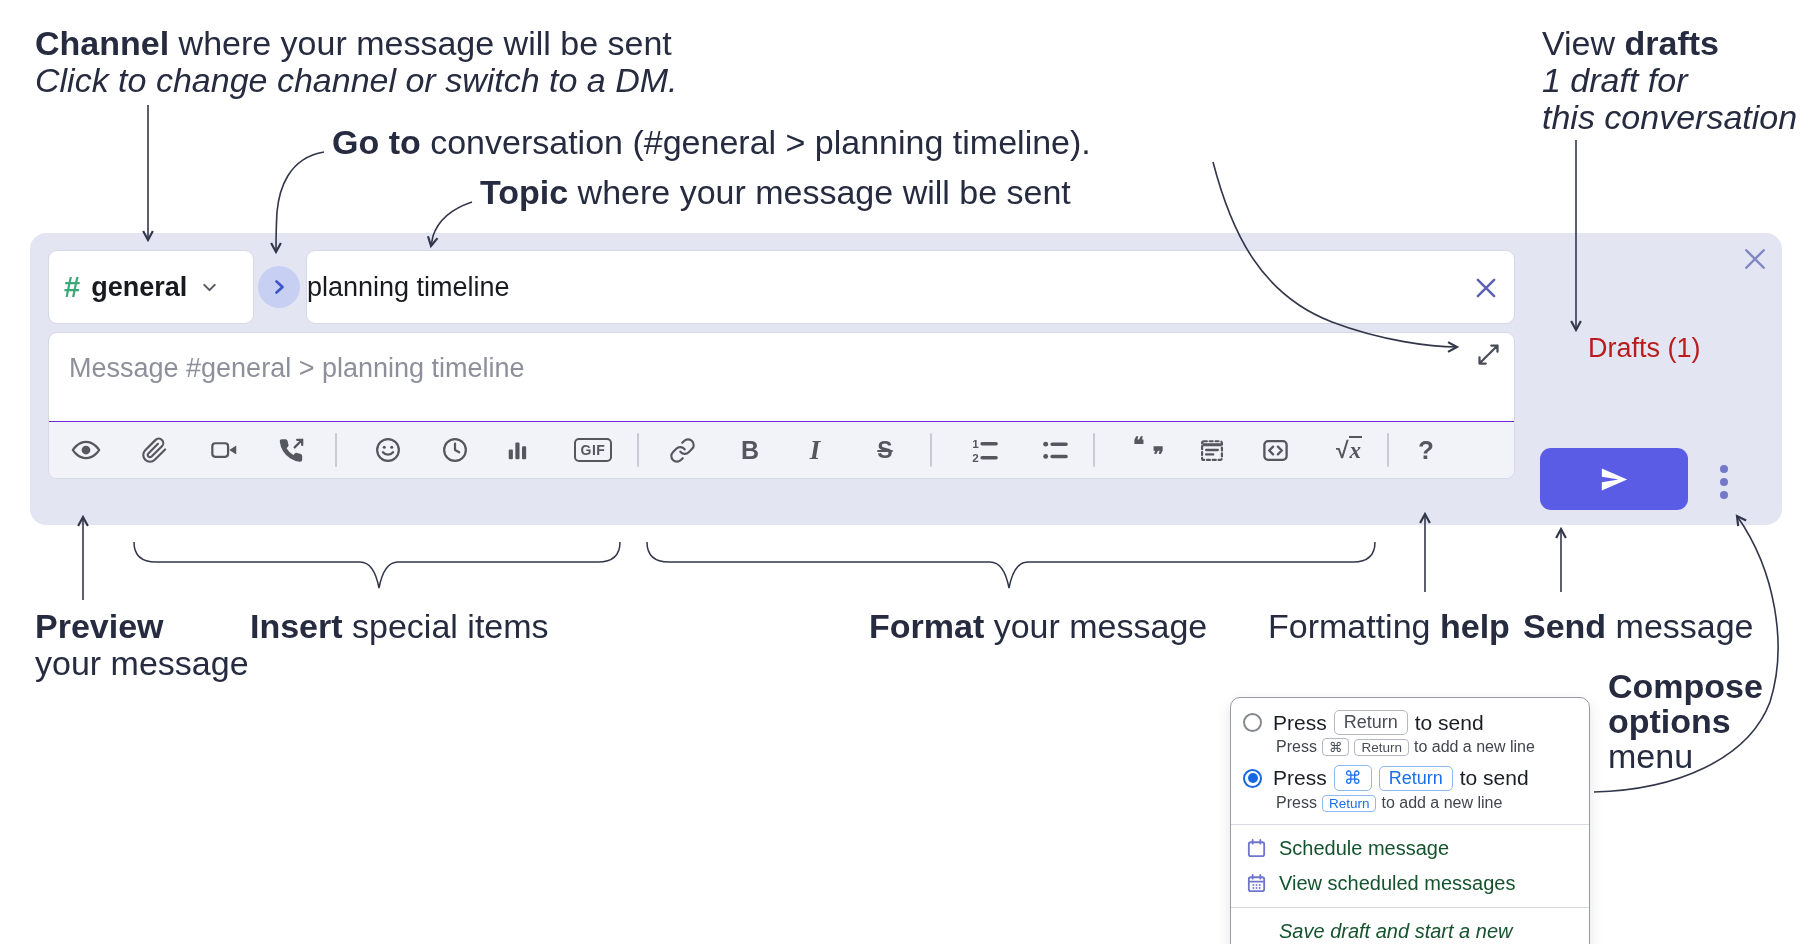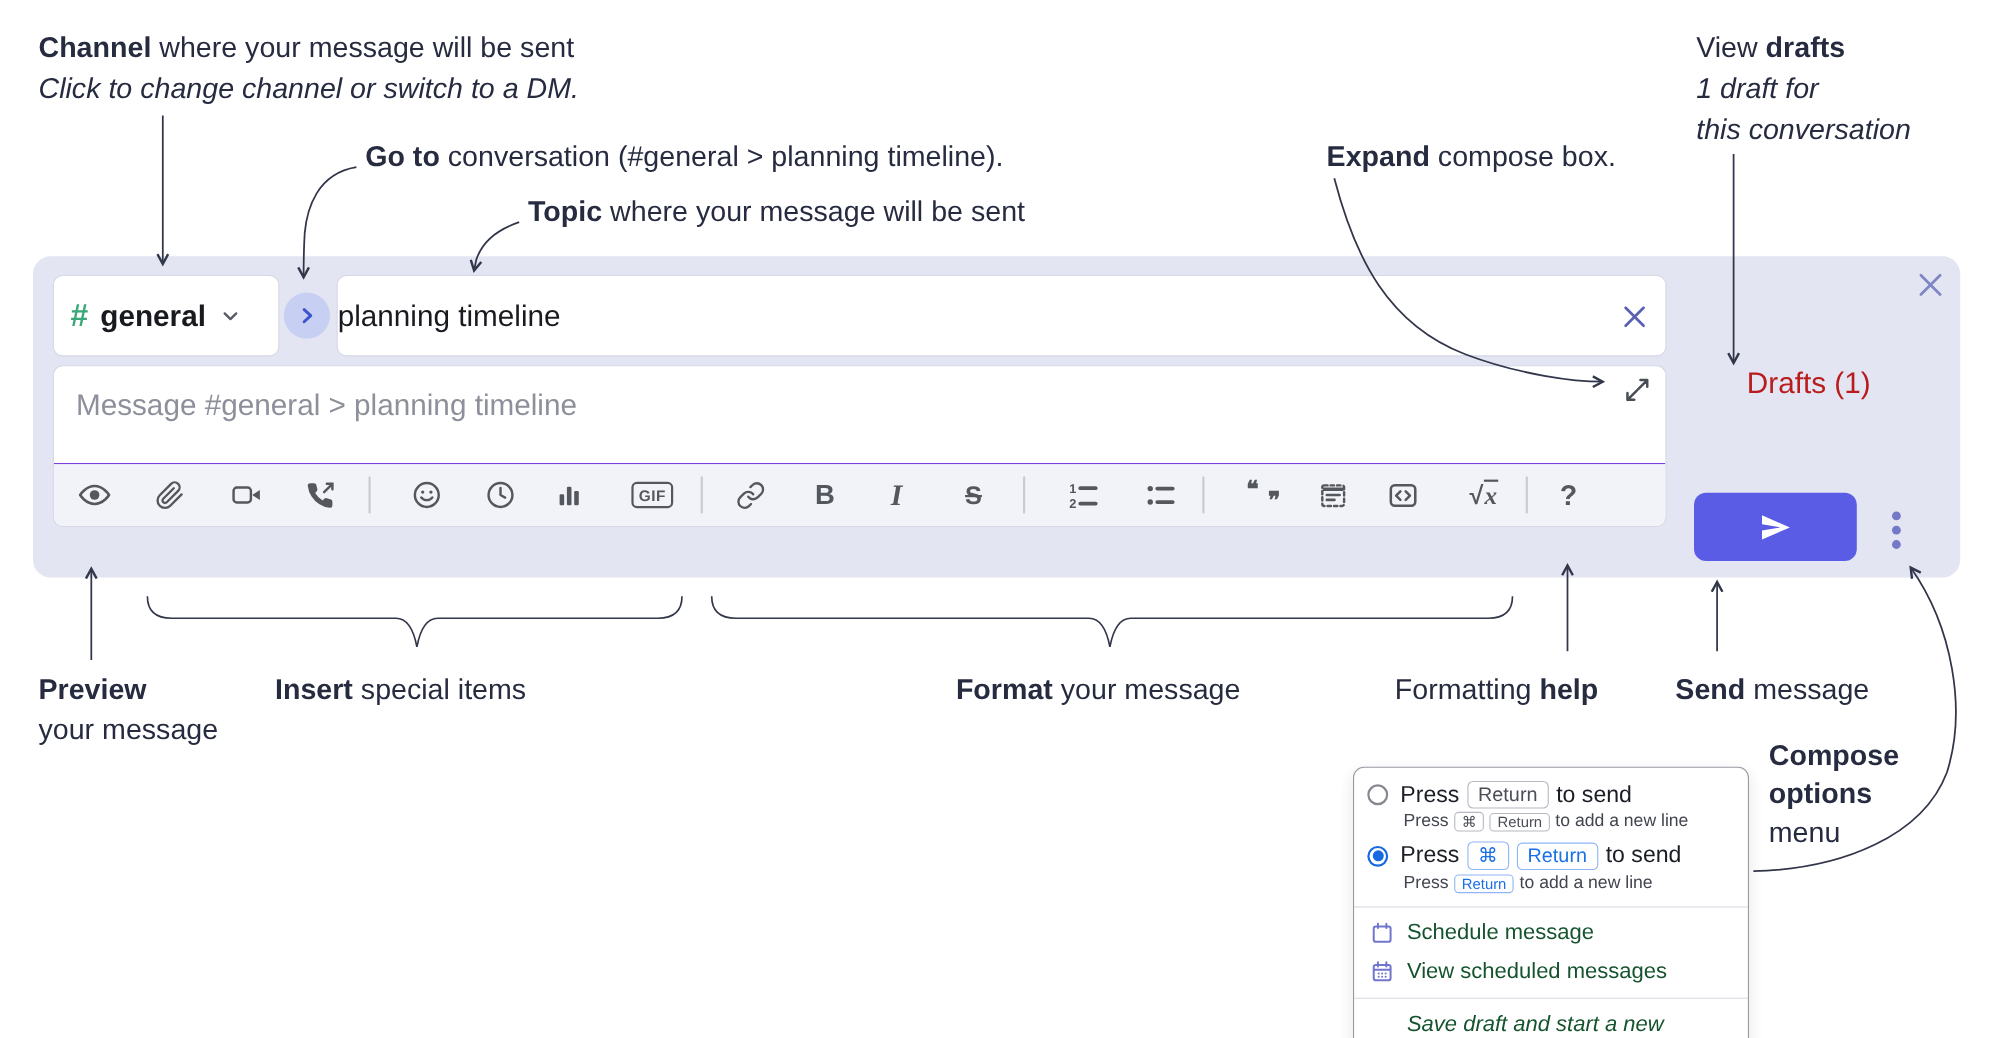--- a/index.html
+++ b/index.html
@@ -1,19 +1,19 @@
 <!DOCTYPE html>
 <html><head>
 <meta charset="utf-8">
 <style>
   html,body{margin:0;padding:0;background:#fff;}
   #stage{position:relative;width:1814px;height:944px;background:#fff;overflow:hidden;
          font-family:"Liberation Sans",sans-serif;color:#262b40;}
   svg.overlay{position:absolute;left:0;top:0;width:1814px;height:944px;pointer-events:none;z-index:30;}
-  .ann{position:absolute;font-size:26px;line-height:37px;white-space:nowrap;color:#262b40;z-index:20;}
+  .ann{position:absolute;font-size:34px;line-height:37px;white-space:nowrap;color:#262b40;z-index:20;}
   .ann b{font-weight:bold;}
   .ital{font-style:italic;}
   
   #panel{position:absolute;left:30px;top:233px;width:1752px;height:292px;background:#e3e5f2;border-radius:16px;z-index:10;}
   .wbox{position:absolute;background:#fff;border:1px solid #d5d8e5;border-radius:9px;box-sizing:border-box;}
   #channel-box{left:18px;top:17px;width:206px;height:74px;display:flex;align-items:center;cursor:pointer;}
   #hash{color:#3aa877;font-size:29px;font-weight:bold;margin-left:15px;}
   #chan-name{font-size:27px;font-weight:600;color:#191a20;margin-left:11px;}
   #chan-chev{margin-left:12px;display:flex;}
   #goto-btn{position:absolute;left:228px;top:33px;width:42px;height:42px;border-radius:50%;background:#c7cff3;display:flex;align-items:center;justify-content:center;cursor:pointer;}
@@ -80,21 +80,20 @@
     <path d="M1425,592 L1425,514" marker-end="url(#arr)"></path>
     <path d="M1561,592 L1561,529" marker-end="url(#arr)"></path>
     <path d="M1594,792 C1675,790 1748,760 1770,702 C1788,645 1775,570 1737,516" marker-end="url(#arr)"></path>
   </g>
 </svg>
 
 <div class="ann" style="left:35px;top:25px"><b>Channel</b><span> where your message will be sent</span></div>
 <div class="ann ital" style="left:35px;top:62px">Click to change channel or switch to a DM.</div>
 <div class="ann" style="left:332px;top:124px"><b>Go to</b><span> conversation (#general &gt; planning timeline).</span></div>
 <div class="ann" style="left:480px;top:174px"><b>Topic</b><span> where your message will be sent</span></div>
-<div class="ann" style="left:1206px;top:124px"><b>Expand</b><span> compose box.</span></div>
 <div class="ann" style="left:1542px;top:25px"><span>View </span><b>drafts</b></div>
 <div class="ann ital" style="left:1542px;top:62px">1 draft for</div>
 <div class="ann ital" style="left:1542px;top:99px">this conversation</div>
 <div class="ann" style="left:35px;top:608px"><b>Preview</b></div>
 <div class="ann" style="left:35px;top:645px">your message</div>
 <div class="ann" style="left:250px;top:608px"><b>Insert</b><span> special items</span></div>
 <div class="ann" style="left:869px;top:608px"><b>Format</b><span> your message</span></div>
 <div class="ann" style="left:1268px;top:608px"><span>Formatting </span><b>help</b></div>
 <div class="ann" style="left:1523px;top:608px"><b>Send</b><span> message</span></div>
 <div class="ann" style="left:1608px;top:668px"><b>Compose</b></div>

